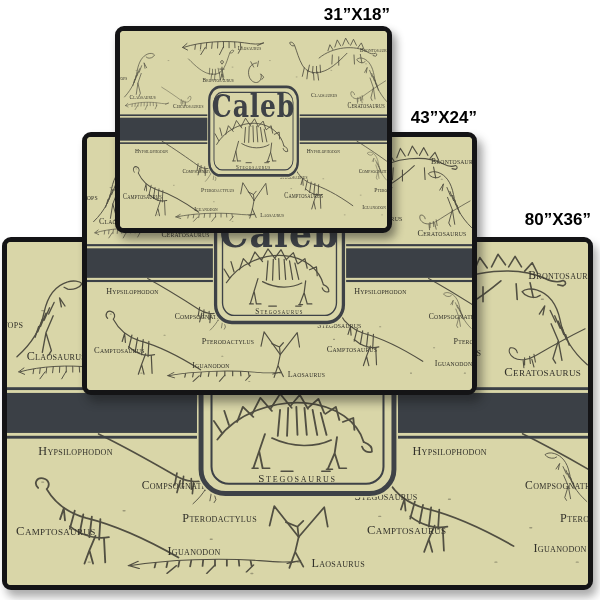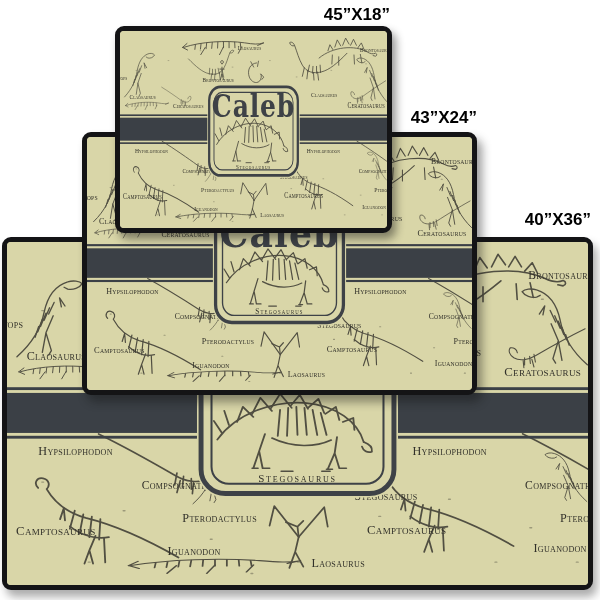--- a/index.html
+++ b/index.html
@@ -71,23 +71,23 @@
       <path d="M32,24 C24,16 30,6 40,8 C50,10 52,20 46,26 C60,50 82,66 110,74 C150,84 200,104 262,140"></path>
       <path d="M92,62 l-8,30 M106,68 l-6,32 M120,72 l-4,34 M134,76 l-2,34"></path>
       <path d="M126,104 l-10,24 l6,22 M116,128 l-8,22 M140,108 l2,40"></path>
       <path d="M74,58 l2,20 M74,58 l-6,18"></path>
       <path d="M84,88 C104,104 128,110 148,106"></path>
     </g>
   </defs>
 </svg>
 
 <div class="stage">
-  <div class="size-label label-small">45”X18”</div>
+  <div class="size-label label-small">31”X18”</div>
   <div class="size-label label-medium">43”X24”</div>
-  <div class="size-label label-large">40”X36”</div>
+  <div class="size-label label-large">80”X36”</div>
 
   <div class="rug rug-large">
     <div class="rug-canvas">
   <svg class="rug-svg" viewBox="0 0 1000 600" preserveAspectRatio="none">
     <rect x="0" y="0" width="1000" height="600" fill="#d9d6a8"></rect>
 
     <g fill="none" stroke-width="3" stroke-linecap="round" stroke-linejoin="round" stroke="#514f42">
       <path stroke-width="2.5" opacity="0.45" d="M60,120h3 M180,90h3 M300,60h3 M420,110h3 M560,90h3 M660,140h3 M790,120h3 M920,100h3 M90,300h3 M240,310h3 M700,310h3 M880,300h3 M60,420h3 M200,470h3 M350,520h3 M500,560h3 M640,480h3 M760,450h3 M900,500h3 M980,560h3 M140,560h3 M420,580h3 M540,430h3 M840,560h3"></path>
       <use href="#dino-swimmer" transform="translate(230,16) scale(1.05,1)"></use>
       <use href="#dino-theropod" transform="translate(14,48) scale(0.78)"></use>

